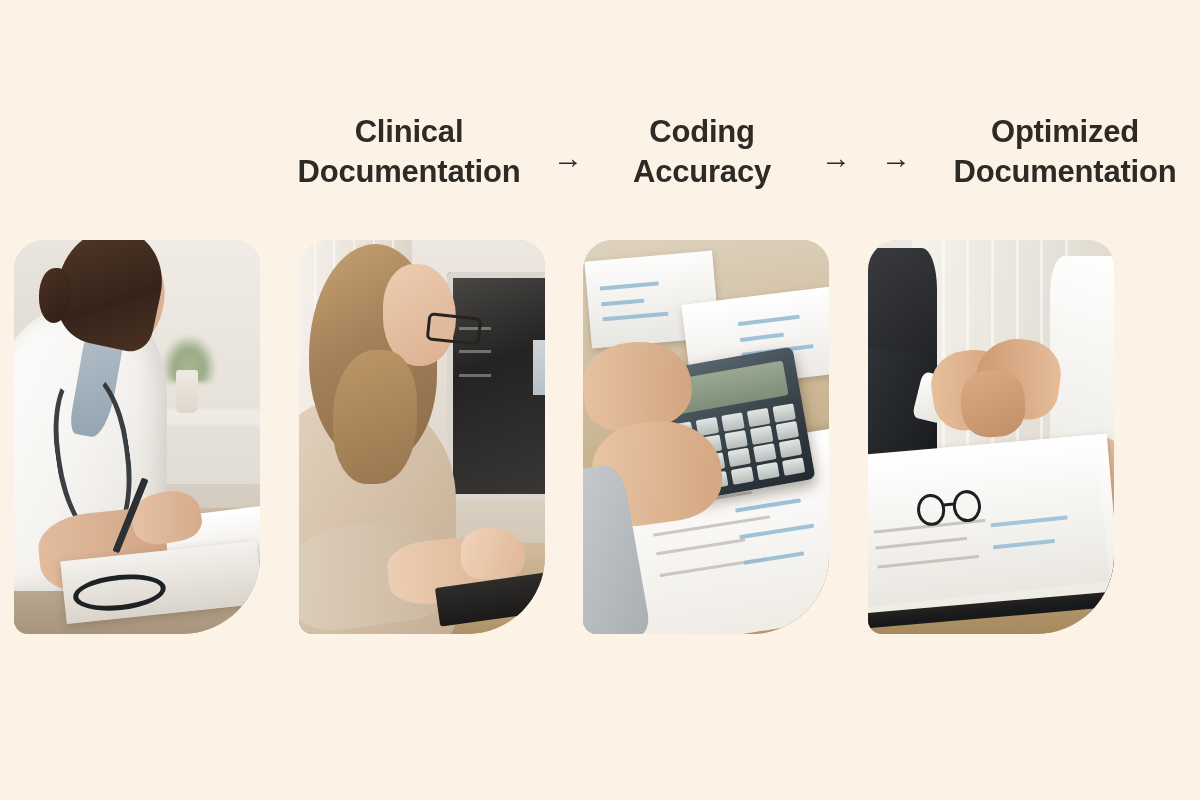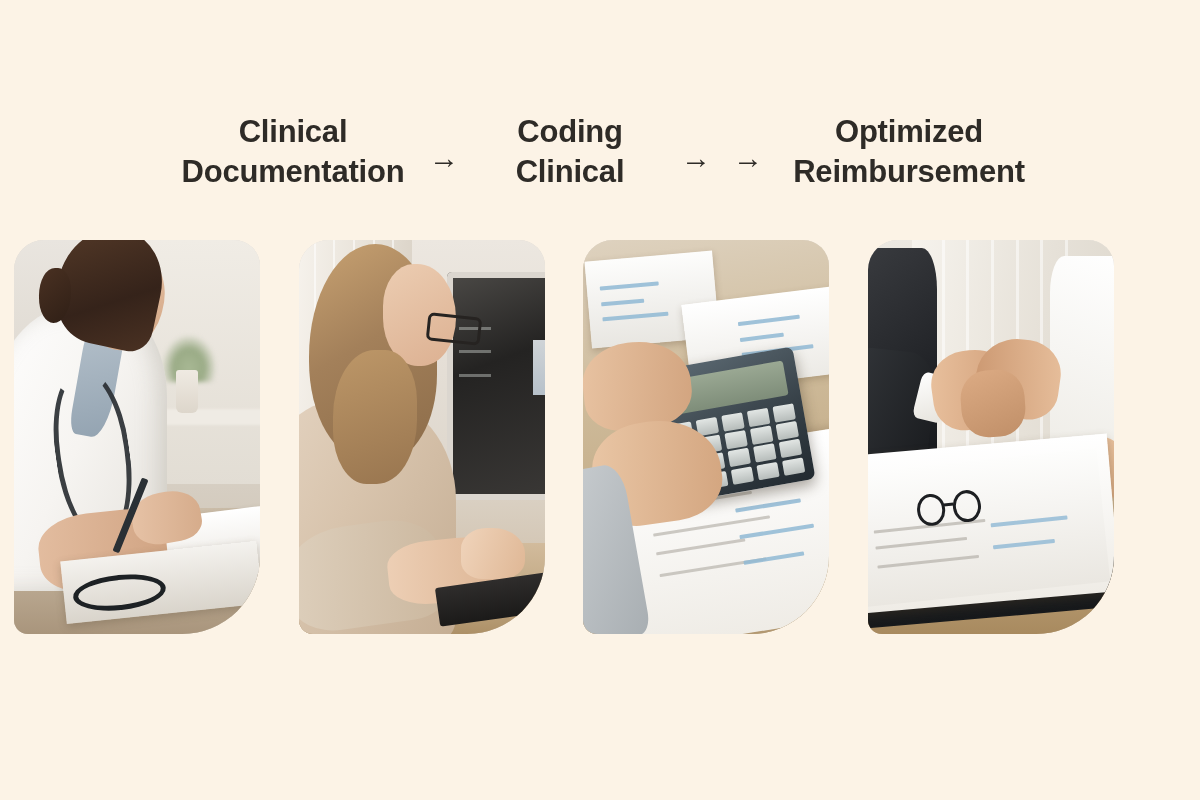--- a/index.html
+++ b/index.html
@@ -15,22 +15,22 @@
     width:1200px; height:800px;
     background:#fcf3e6;
   }
 
   
   .steps-row {
     position:absolute;
     top:112px; left:0; width:1200px;
     display:flex;
     align-items:center;
-    justify-content:center;
-    gap:0px;
+    justify-content:flex-end;
+    gap:8px;
     padding-left:12px;
   }
   .step-label {
     font-size:31px;
     font-weight:bold;
     line-height:1.30;
     color:#2e2b27;
     text-align:center;
     letter-spacing:-0.2px;
     white-space:pre-line;
@@ -433,29 +433,29 @@
 <div class="canvas">
 
   <div class="steps-row">
 
     <div class="step-label w1">Clinical
 Documentation</div>
 
     <div class="step-arrow">→</div>
 
     <div class="step-label w2">Coding
-Clinical</div>
+Accuracy</div>
 
     <div class="step-arrow">→</div>
 
 
     <div class="step-arrow">→</div>
 
     <div class="step-label w4">Optimized
-Reimbursement</div>
+Documentation</div>
   </div>
 
   <div class="cards">
 
     <div class="card c1">
       <div class="photo p1" aria-label="Female doctor in white coat with stethoscope writing notes on a clipboard at a desk">
         <div class="bg-wall"></div>
         <div class="shelf"></div>
         <div class="plant"></div>
         <div class="plant-pot"></div>

